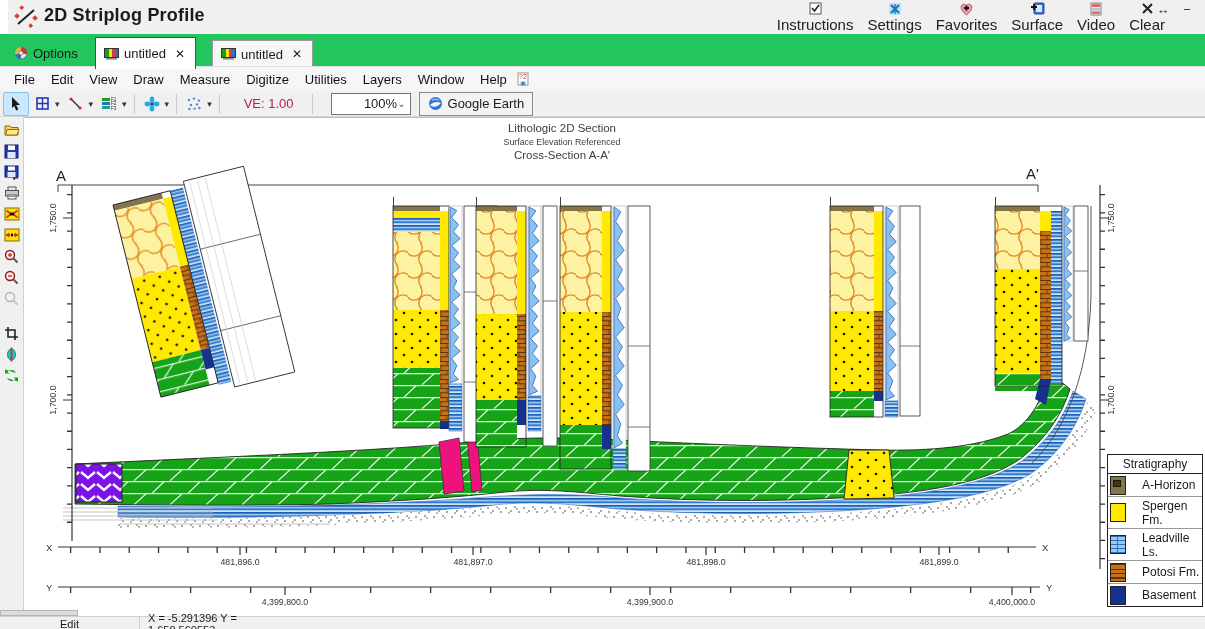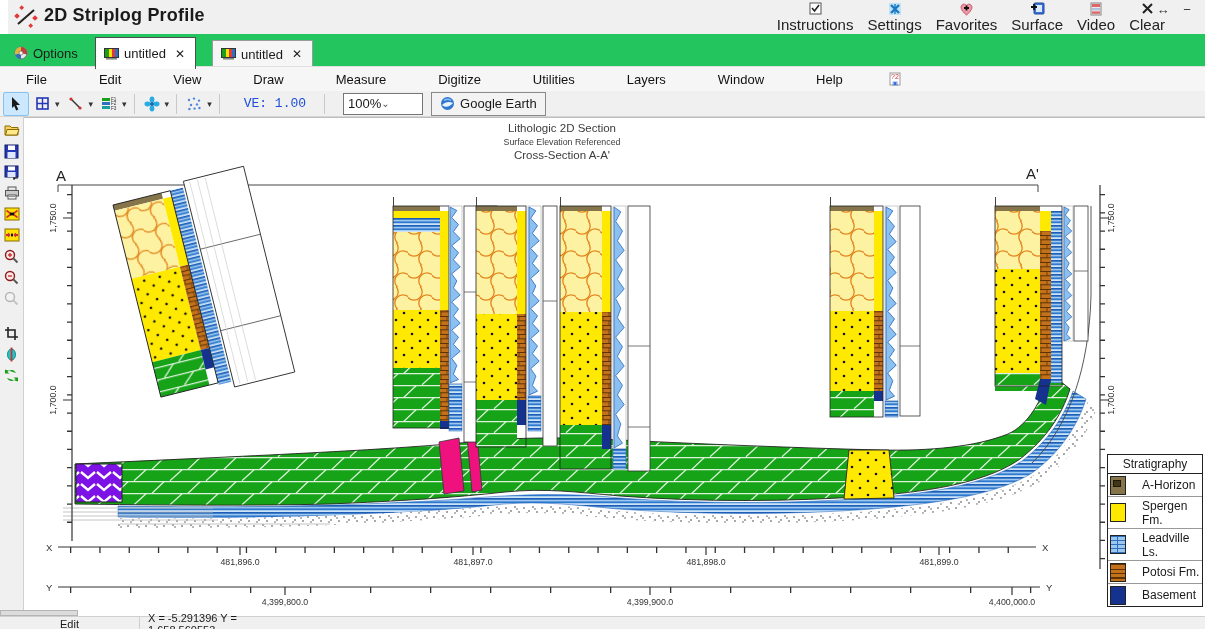--- a/index.html
+++ b/index.html
@@ -15,31 +15,31 @@
   .win-controls{position:absolute;right:-5px;top:2px;display:flex;gap:10px;font-size:13px;color:#333;}
   .win-controls span{width:14px;text-align:center;}
   
   .tabbar{position:absolute;left:0;top:34px;width:100%;height:32px;background:#22c55e;}
   .tab{position:absolute;display:flex;align-items:center;gap:5px;font-size:13px;padding:0 8px;height:26px;top:6px;}
   .tab.options{left:6px;}
   .tab.active{left:95px;top:3px;height:31px;background:#fff;border:1px solid #4d4d4d;border-bottom:none;z-index:3;}
   .tab.inactive{left:212px;background:#f6f6f6;border:1px solid #9a9a9a;border-bottom:none;height:26px;}
   .tab .close{font-size:12px;color:#222;margin-left:2px;padding:0 2px;}
   
-  .menubar{position:absolute;left:0;top:66px;width:100%;height:25px;background:#f6f6f6;border-top:1px solid #e0e0e0;display:flex;align-items:center;padding-left:18px;box-sizing:border-box;gap:36px;}
+  .menubar{position:absolute;left:0;top:66px;width:100%;height:25px;background:#f6f6f6;border-top:1px solid #e0e0e0;display:flex;align-items:center;padding-left:6px;box-sizing:border-box;}
   .menubar .mi{font-size:13px;padding:2px 8px;color:#111;}
   .menubar .mhelp{margin-left:2px;}
   
   .toolbar{position:absolute;left:0;top:91px;width:100%;height:26px;background:#f0f0f0;border-bottom:1px solid #d5d5d5;display:flex;align-items:center;padding-left:3px;box-sizing:border-box;}
   .tbtn{width:24px;height:22px;display:flex;align-items:center;justify-content:center;border:1px solid transparent;border-radius:2px;}
   .tbtn.sel{background:var(--c-accent_selection,#cce8ff);border-color:#84c3f0;}
   .drop{font-size:9px;color:#333;margin:0 3px 0 0;}
   .tsep{width:1px;height:20px;background:#c8c8c8;margin:0 4px;}
-  .ve-btn{font-size:13px;padding:2px 14px;margin-left:6px;color:#1d4ed8;font-family:Liberation Mono, monospace;}
-  .zoom-combo{display:flex;align-items:center;justify-content:flex-start;width:70px;height:20px;border:1px solid #767676;background:#fff;font-size:13px;padding:0 4px;margin-left:14px;}
+  .ve-btn{font-size:13px;padding:2px 14px;margin-left:6px;color:#be185d;}
+  .zoom-combo{display:flex;align-items:center;justify-content:flex-end;width:70px;height:20px;border:1px solid #767676;background:#fff;font-size:13px;padding:0 4px;margin-left:14px;}
   .zoom-combo .carr{color:#555;font-size:10px;}
   .ge-btn{display:flex;align-items:center;gap:5px;font-size:13px;border:1px solid #8a8a8a;background:#f3f3f3;height:22px;padding:0 8px;margin-left:8px;}
   
   .sidebar{position:absolute;left:0;top:117px;width:24px;height:495px;background:#f0f0f0;border-right:1px solid #d0d0d0;display:flex;flex-direction:column;align-items:center;padding-top:3px;box-sizing:border-box;}
   .sbtn{width:20px;height:20px;display:flex;align-items:center;justify-content:center;margin-bottom:1px;}
   .sgap{height:14px;}
   
   .canvas{position:absolute;left:24px;top:117px;width:1181px;height:495px;background:#fff;border-top:1px solid #bdbdbd;}
   
   .legend{position:absolute;left:1107px;top:454px;width:94px;background:#fff;border:1.5px solid #222;font-size:12px;z-index:5;}

